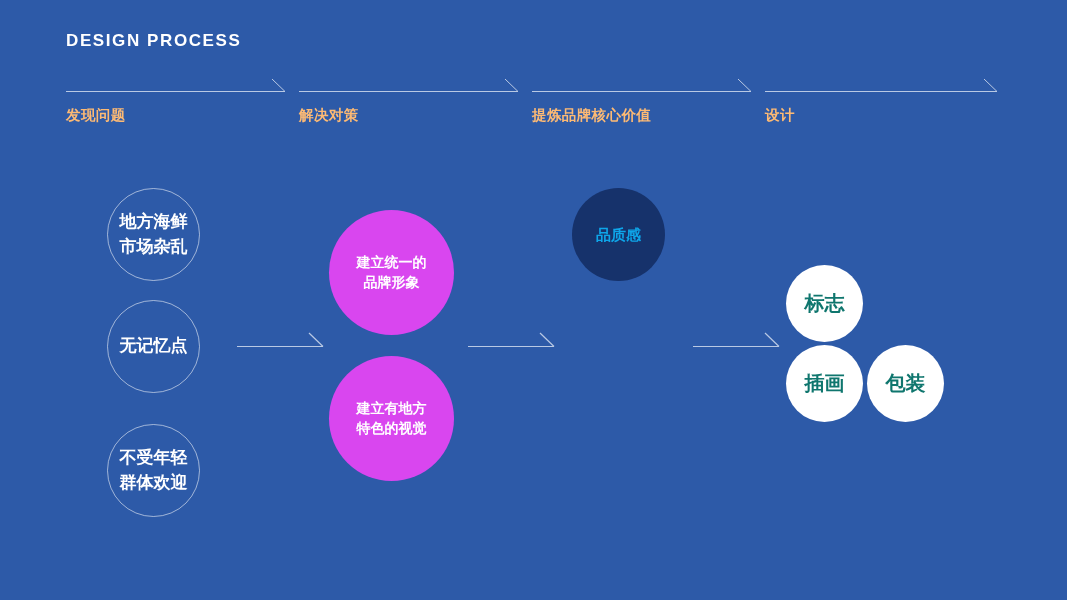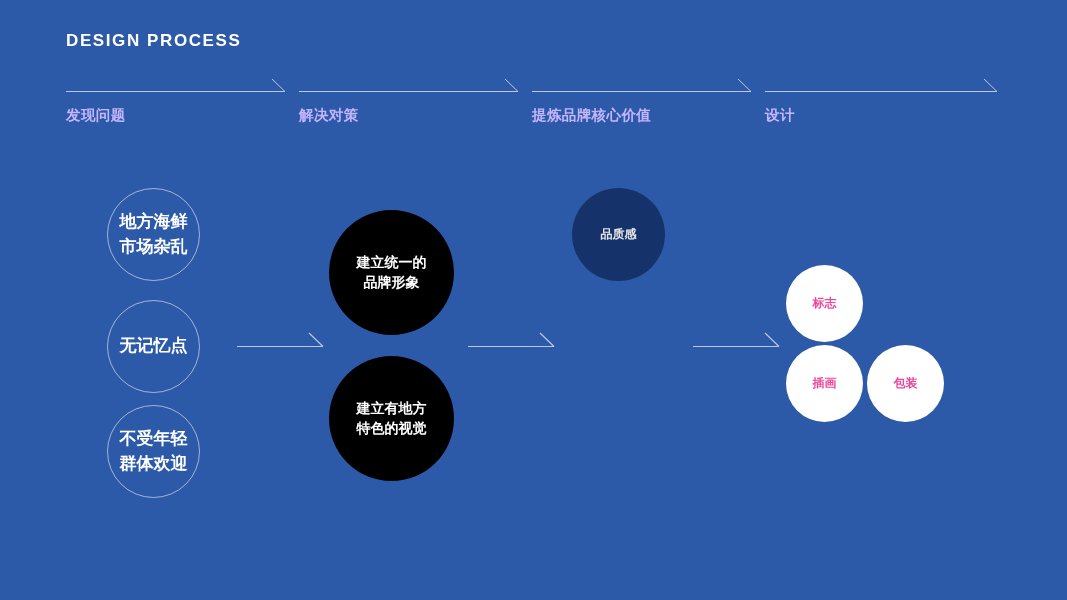--- a/index.html
+++ b/index.html
@@ -45,21 +45,21 @@
   }
   .stage-arrow svg {
     display: block;
   }
   .stage-label {
     position: absolute;
     left: 0;
     top: 28px;
     font-size: 14.5px;
     font-weight: bold;
-    color: #c4b5fd;
+    color: #fdba74;
     white-space: nowrap;
     letter-spacing: 0.4px;
   }
 
   
   .circle {
     position: absolute;
     border-radius: 50%;
     display: flex;
     align-items: center;
@@ -69,33 +69,33 @@
     line-height: 1.42;
     white-space: pre-line;
     font-weight: bold;
   }
   .c-outline {
     border: 1px solid rgba(255,255,255,0.55);
     color: #ffffff;
     font-size: 17px;
   }
   .c-soft {
-    background: #000000;
+    background: #d946ef;
     color: #ffffff;
     font-size: 14px;
   }
   .c-dark {
     background: #16326b;
-    color: #e5e5e5;
-    font-size: 12px;
+    color: #0ea5e9;
+    font-size: 15px;
   }
   .c-white {
     background: #ffffff;
-    color: #ec4899;
-    font-size: 12px;
+    color: #0f766e;
+    font-size: 20px;
   }
 
   
   .connector {
     position: absolute;
   }
   .connector svg {
     display: block;
   }
 </style>
@@ -142,21 +142,21 @@
         <line x1="0" y1="13.5" x2="232" y2="13.5" stroke="#b9c9e4" stroke-width="1"></line>
         <line x1="219" y1="1" x2="232" y2="13.5" stroke="#b9c9e4" stroke-width="1"></line>
       </svg>
     </div>
     <div class="stage-label">设计</div>
   </div>
 
   <div class="circle c-outline" style="left:107px; top:188px; width:93px; height:93px;">地方海鲜
 市场杂乱</div>
   <div class="circle c-outline" style="left:107px; top:300px; width:93px; height:93px;">无记忆点</div>
-  <div class="circle c-outline" style="left:107px; top:405px; width:93px; height:93px;">不受年轻
+  <div class="circle c-outline" style="left:107px; top:424px; width:93px; height:93px;">不受年轻
 群体欢迎</div>
 
   <div class="connector" style="left:237px; top:331px;">
     <svg width="87" height="20" viewBox="0 0 87 20">
       <line x1="0" y1="15.5" x2="86" y2="15.5" stroke="#b9c9e4" stroke-width="1.2"></line>
       <line x1="72" y1="2" x2="86" y2="15.5" stroke="#b9c9e4" stroke-width="1.2"></line>
     </svg>
   </div>
 
   <div class="circle c-soft" style="left:329px; top:210px; width:125px; height:125px;">建立统一的

